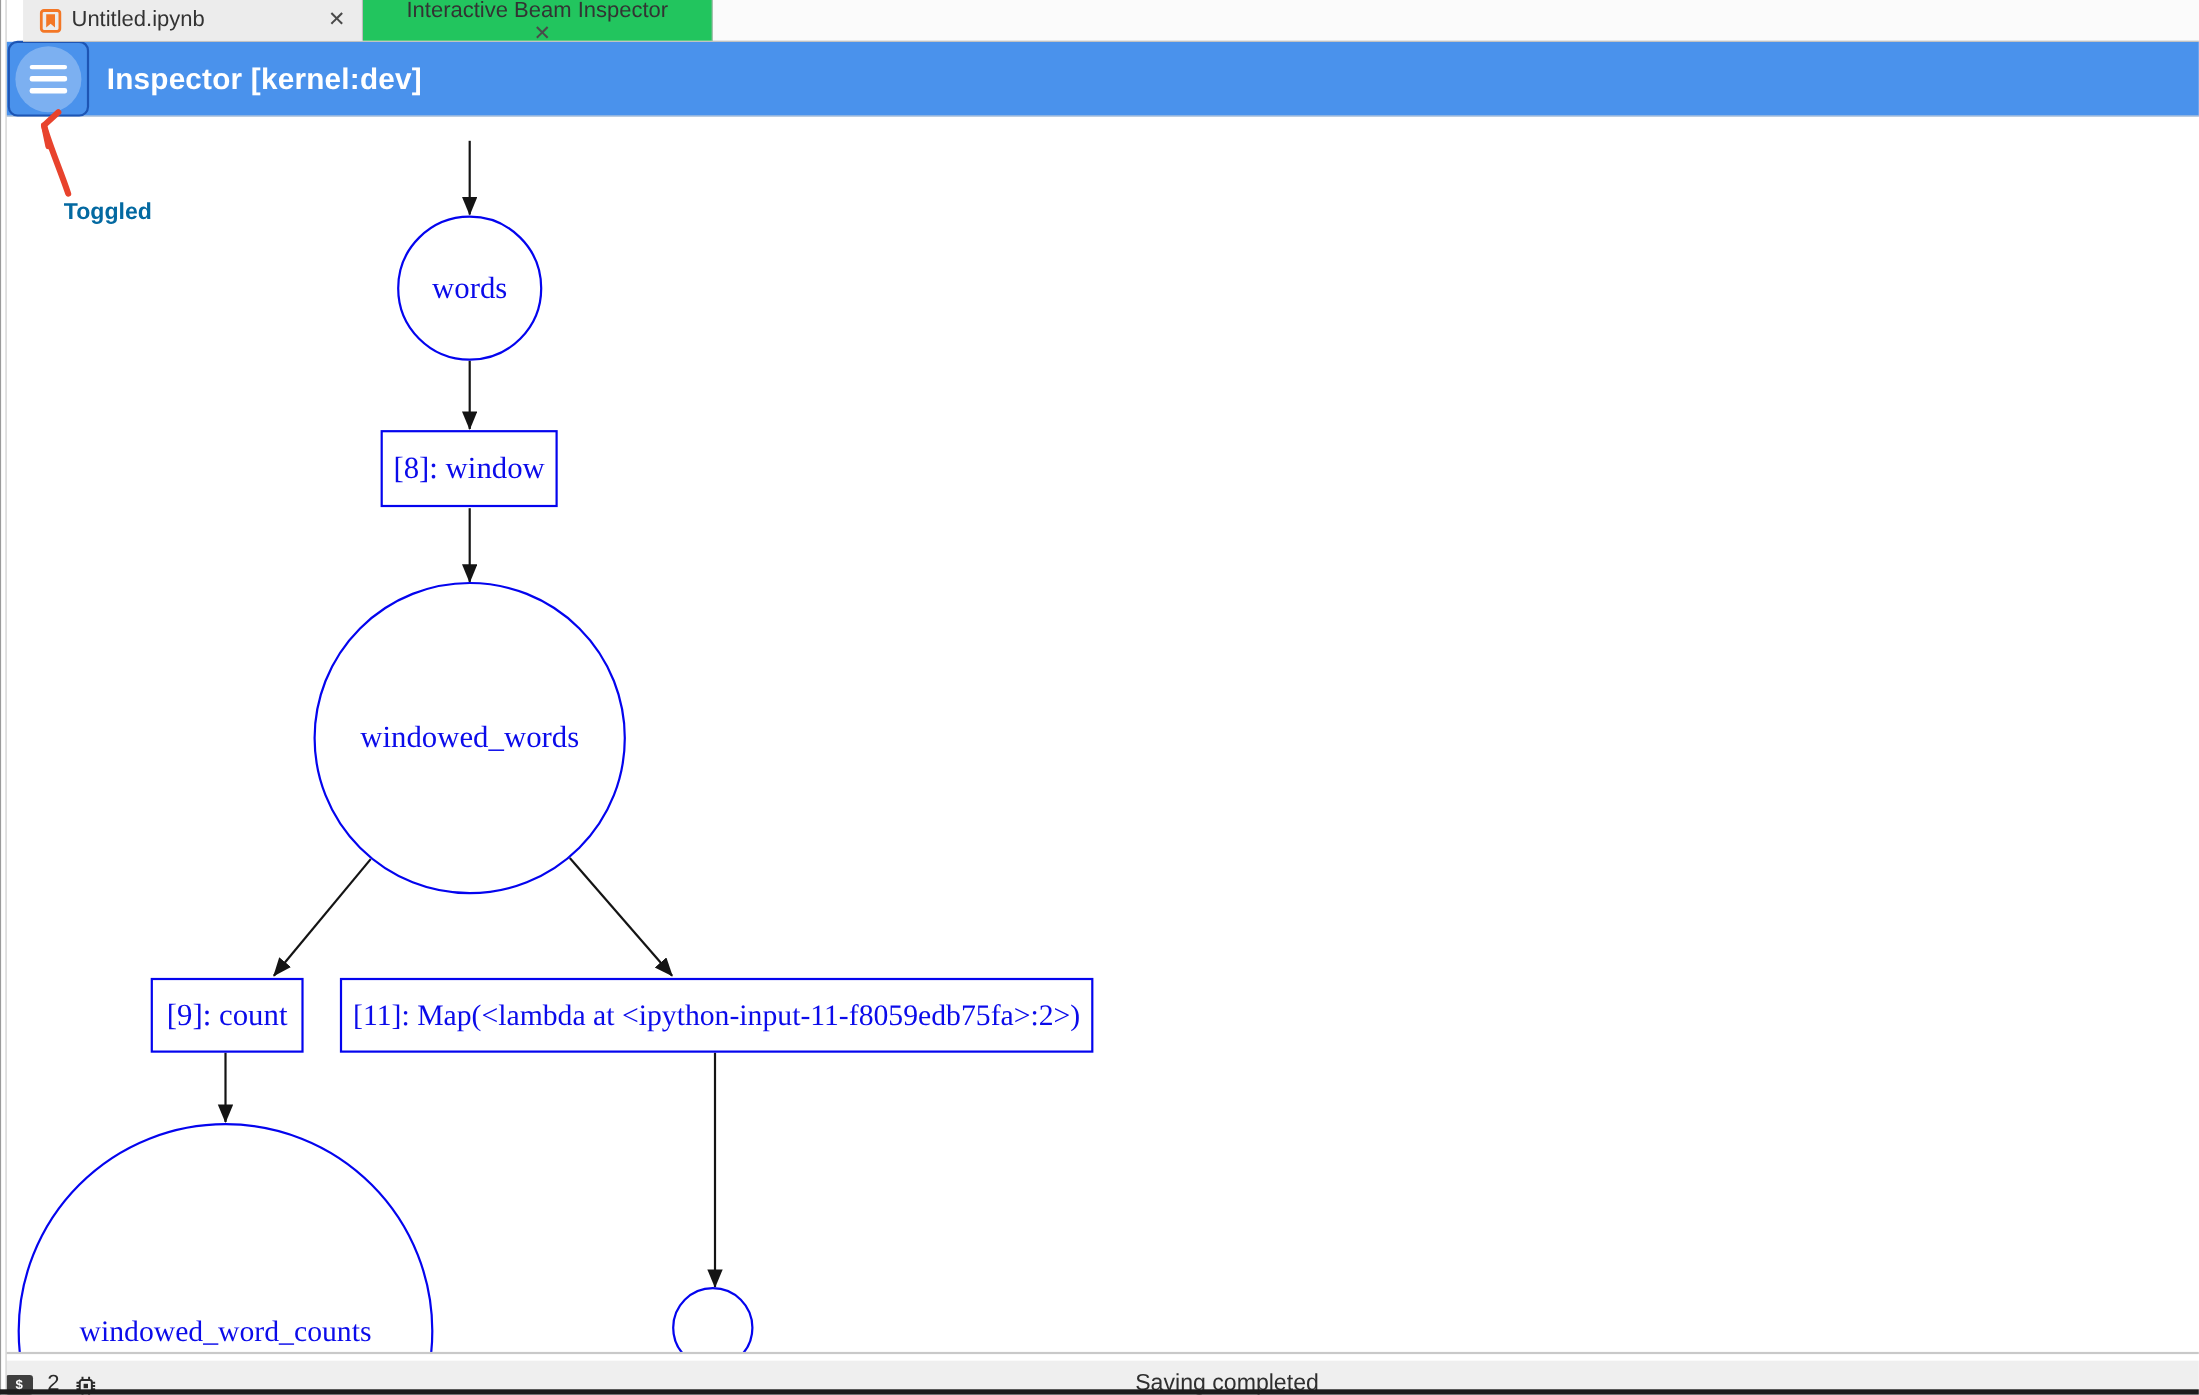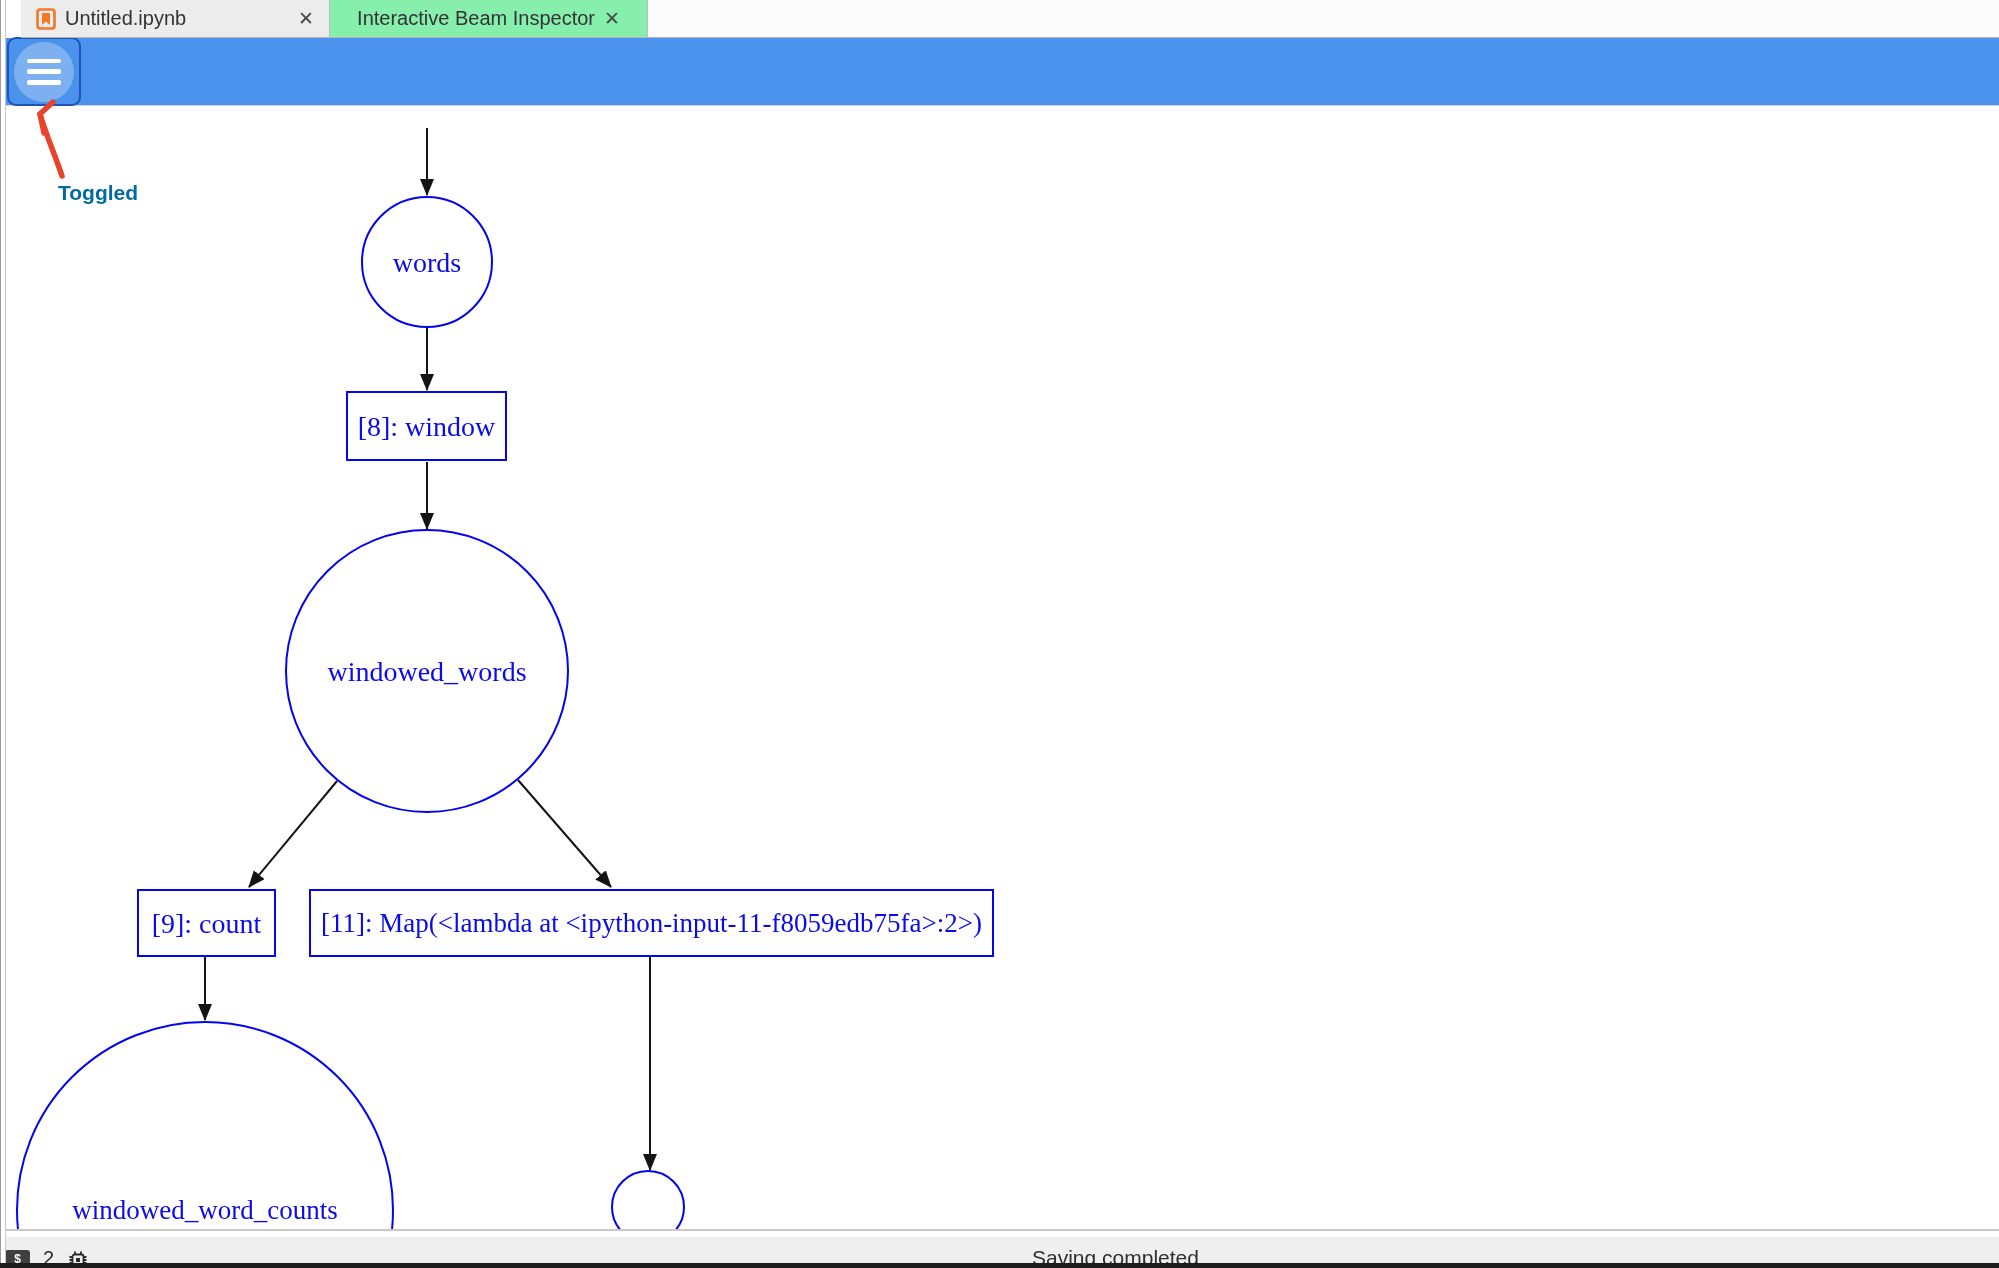--- a/index.html
+++ b/index.html
@@ -8,21 +8,21 @@
 
   
   .left-gutter { position:absolute; left:0; top:0; bottom:0; width:6px; background:#ffffff;
                  border-left:1px solid #9a9a9a; border-right:1px solid #c9c9c9; z-index:30; }
 
   
   .tabbar { position:absolute; left:0; top:0; width:100%; height:38px; background:#fbfbfb;
             border-bottom:1px solid #b5b5b5; z-index:20; display:flex;margin-left:21px; }
   .tab { height:37px; display:flex; align-items:center; font-size:20px; color:#333333; }
   .tab.inactive { width:309px; background:#ececec; border-right:1px solid #bdbdbd; padding-left:15px; }
-  .tab.active { width:318px; background:#86efac; border-right:1px solid #bdbdbd; justify-content:center; }
+  .tab.active { width:318px; background:#22c55e; border-right:1px solid #bdbdbd; justify-content:center;flex-direction:column; }
   .tab-label { white-space:nowrap; }
   .tab-close { color:#4a4a4a; font-size:19px; cursor:pointer; line-height:1; }
   .tab.inactive .tab-close { margin-left:auto; margin-right:15px; }
   .tab.active .tab-close { margin-left:9px; }
   .nbicon { width:20px; height:22px; margin-right:9px; flex:0 0 auto; }
 
   
   .appbar { position:absolute; left:0; top:38px; width:100%; height:68px; background:#4a92ec;
             border-bottom:1px solid #d6d6d6; z-index:10; }
   .appbar-title { position:absolute; left:97px; top:0; height:68px; display:flex; align-items:center;
@@ -122,20 +122,21 @@
 
 <div class="appbar">
   <div class="menu-btn">
     <div class="menu-circle"></div>
     <div class="menu-bars">
       <span></span>
         <span></span>
         <span></span>
     </div>
   </div>
+  <div class="appbar-title">Inspector [kernel:dev]</div>
 </div>
 
 <svg class="annotation-arrow-svg" width="170" height="220" viewBox="0 0 170 220">
   <path d="M62,176 C55,155 46,135 40,114" fill="none" stroke="#e8432d" stroke-width="5.5" stroke-linecap="round"></path>
   <path d="M53,102 L40,114 L44,133" fill="none" stroke="#e8432d" stroke-width="5.5" stroke-linecap="round" stroke-linejoin="round"></path>
 </svg>
 <div class="annotation-label">Toggled</div>
 
 <div class="left-gutter"></div>
 

